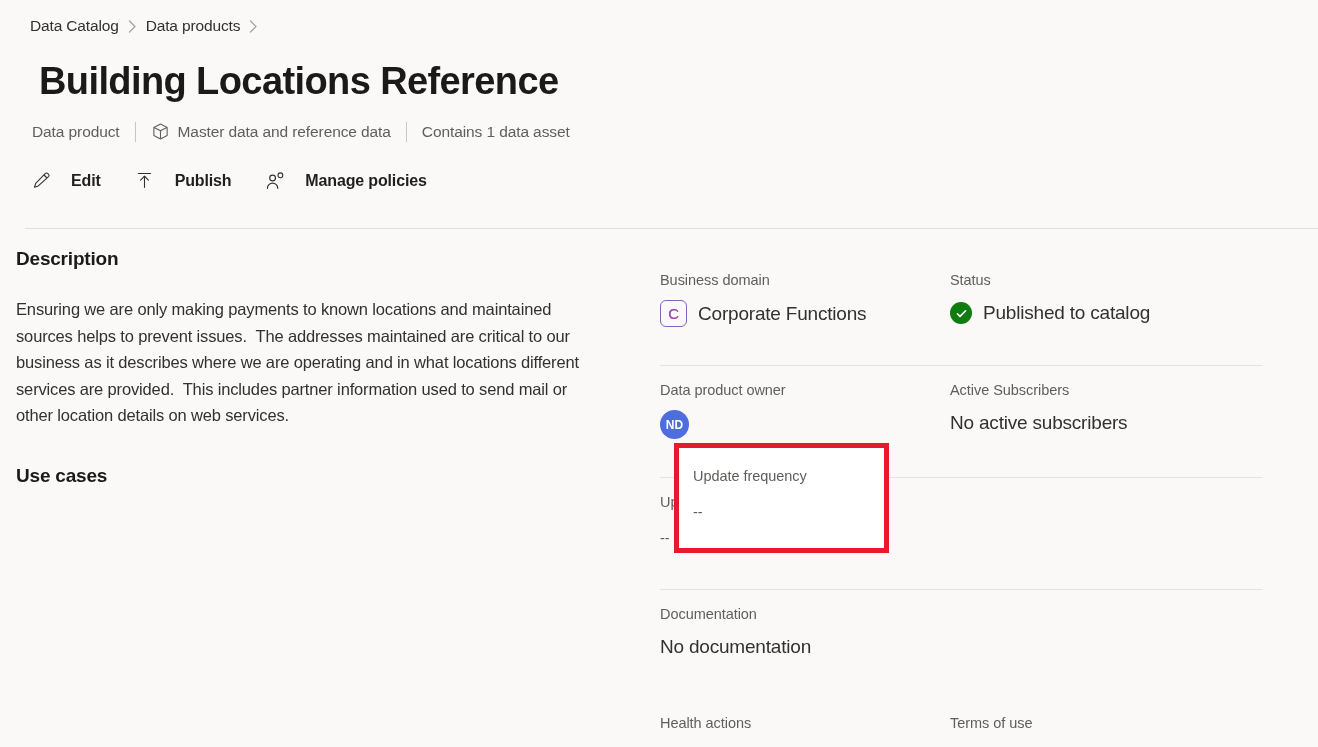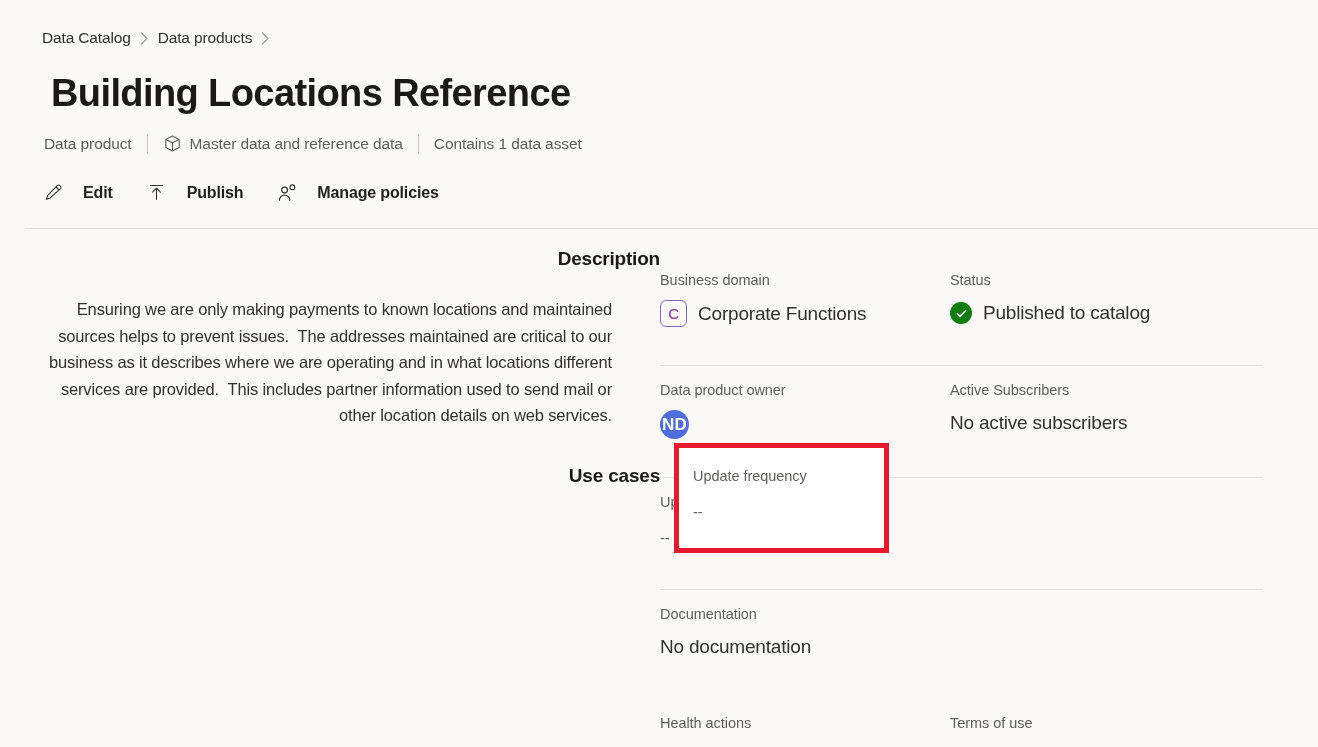--- a/index.html
+++ b/index.html
@@ -11,21 +11,21 @@
     height: 747px;
     background: #faf9f8;
     font-family: "Liberation Sans", sans-serif;
     color: #201f1e;
     overflow: hidden;
     position: relative;
   }
 
   
   .page-header {
-    padding: 12px;
+    padding: 0;
   }
 
   .breadcrumb {
     display: flex;
     align-items: center;
     gap: 9px;
     padding: 17px 0 0 30px;
     font-size: 15.5px;
     color: #323130;
     letter-spacing: -0.15px;
@@ -121,23 +121,22 @@
     top: 229px;
     left: 0;
     right: 0;
     bottom: 0;
     background: #faf9f8;
   }
 
   .left-col {
     width: 660px;
     flex: 0 0 660px;
-    padding: 19px 0 0 32px;
+    padding: 19px 0 0 16px;
     box-sizing: border-box;
-    text-align: right;
   }
 
   .section-title {
     margin: 0;
     font-size: 19px;
     font-weight: 700;
     color: #1b1a19;
     letter-spacing: -0.2px;
   }
   .section-body {
@@ -248,21 +247,21 @@
   
   .avatar {
     width: 29px;
     height: 29px;
     border-radius: 50%;
     background: #4e6ee0;
     color: #ffffff;
     display: flex;
     align-items: center;
     justify-content: center;
-    font-size: 17px;
+    font-size: 12px;
     font-weight: 700;
     letter-spacing: 0.2px;
     flex: 0 0 auto;
   }
 
   
   .highlight-box {
     position: absolute;
     left: 674px;
     top: 443px;

